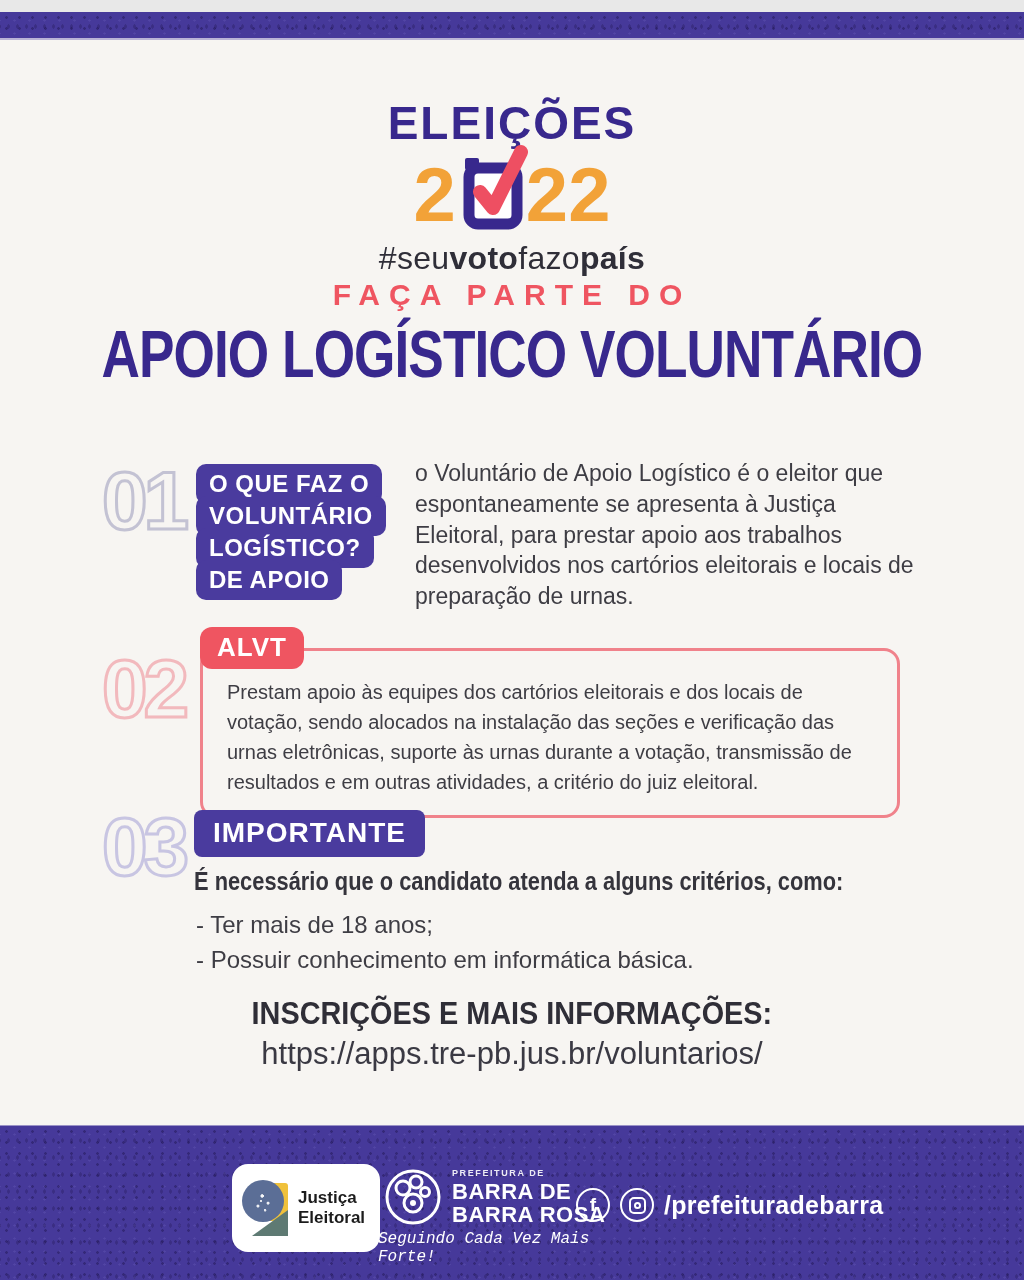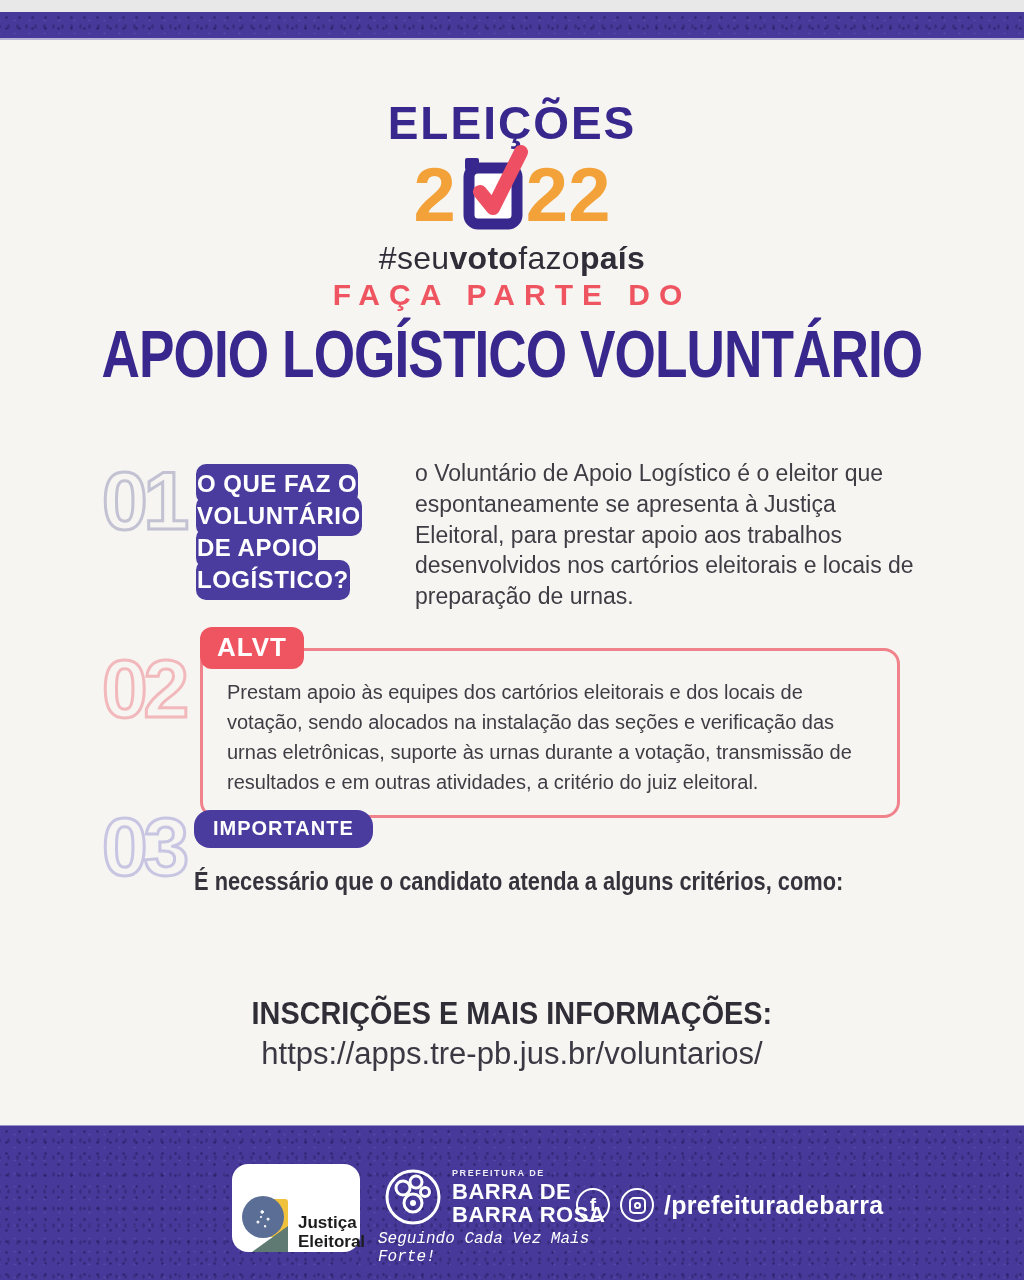--- a/index.html
+++ b/index.html
@@ -38,42 +38,42 @@
 
   
   .num{position:absolute;left:102px;font-size:82px;font-weight:800;letter-spacing:-4px;line-height:.9;
        -webkit-text-fill-color:transparent;-webkit-text-stroke:3px;}
   .num1{top:452px;color:var(--outline-1);}
   .num2{top:640px;color:var(--outline-2);}
   .num3{top:798px;color:var(--outline-3);}
 
   
   .hl-box{position:absolute;left:196px;top:452px;}
-  .hl-line{display:table;background:var(--box-purple);color:#fff;font-size:24px;font-weight:800;letter-spacing:.5px;padding:6px 1px;border-radius:10px;}
+  .hl-line{display:table;background:var(--box-purple);color:#fff;font-size:24px;font-weight:800;letter-spacing:.5px;padding:6px 13px;border-radius:10px;}
   .hl-line + .hl-line{margin-top:-8px;}
   .body1{position:absolute;left:415px;top:446px;width:508px;font-size:23px;line-height:1.34;color:var(--text);}
 
   
   .alvt-box{position:absolute;left:200px;top:636px;width:700px;border:3px solid var(--coral-border);border-radius:16px;padding:26px 24px 18px;}
   .alvt-label{position:absolute;top:-24px;left:-3px;background:var(--coral);color:#fff;font-size:26px;font-weight:800;letter-spacing:1px;padding:5px 17px 6px;border-radius:12px;}
   .body2{font-size:20px;line-height:1.5;color:var(--text);}
 
   
-  .imp-label{position:absolute;left:194px;top:798px;background:var(--box-purple);color:#fff;font-size:20px;font-weight:800;letter-spacing:1px;padding:7px 19px 8px;border-radius:16px;}
+  .imp-label{position:absolute;left:194px;top:798px;background:var(--box-purple);color:#fff;font-size:28px;font-weight:800;letter-spacing:1px;padding:7px 19px 8px;border-radius:8px;}
   .imp-heading{position:absolute;left:194px;top:854px;white-space:nowrap;}
   .imp-heading span{display:inline-block;font-size:26px;font-weight:800;color:#35343c;transform:scaleX(.84);transform-origin:left center;letter-spacing:0;}
   .imp-items{position:absolute;left:196px;top:896px;font-size:24px;line-height:1.45;color:var(--text);}
 
   
   .cta-title{position:absolute;top:984px;left:0;right:0;text-align:center;}
   .cta-title span{display:inline-block;font-size:31px;font-weight:800;color:#2f2e37;transform:scaleX(.93);transform-origin:center;}
   .cta-url{position:absolute;top:1024px;left:0;right:0;text-align:center;font-size:31px;color:#3a3943;}
 
   
-  .je-card{position:absolute;left:232px;top:38px;width:128px;height:88px;background:#fff;border-radius:16px;display:flex;align-items:flex-end;padding-left:10px;}
+  .je-card{position:absolute;left:232px;top:38px;width:148px;height:88px;background:#fff;border-radius:16px;display:flex;align-items:center;padding-left:10px;}
   .je-mark{position:relative;width:48px;height:56px;flex:0 0 auto;}
   .je-square{position:absolute;right:2px;top:3px;width:30px;height:38px;background:#f0c13b;border-radius:3px;}
   .je-circle{position:absolute;left:0;top:0;width:42px;height:42px;border-radius:50%;background:#5b6e96;
     background-image:
       radial-gradient(circle at 48% 38%, rgba(255,255,255,.95) 1.4px, transparent 2px),
       radial-gradient(circle at 62% 55%, rgba(255,255,255,.9) 1.2px, transparent 1.8px),
       radial-gradient(circle at 38% 62%, rgba(255,255,255,.9) 1.2px, transparent 1.8px),
       radial-gradient(circle at 55% 72%, rgba(255,255,255,.85) 1px, transparent 1.6px),
       radial-gradient(circle at 45% 50%, rgba(255,255,255,.8) 1px, transparent 1.5px);}
   .je-tri{position:absolute;right:2px;bottom:0;width:0;height:0;border-left:36px solid transparent;border-bottom:26px solid #5e7a73;}
@@ -116,34 +116,38 @@
     </div>
   </div>
 
   <div class="kicker">FAÇA PARTE DO</div>
   <div class="headline"><span>APOIO LOGÍSTICO VOLUNTÁRIO</span></div>
 
   <div class="num num1">01</div>
   <div class="hl-box">
     <span class="hl-line">O QUE FAZ O</span>
     <span class="hl-line">VOLUNTÁRIO</span>
+    <span class="hl-line">LOGÍSTICO?</span>
     <span class="hl-line">DE APOIO</span>
-    <span class="hl-line">LOGÍSTICO?</span>
   </div>
   <p class="body1">o Voluntário de Apoio Logístico é o eleitor que espontaneamente se apresenta à Justiça Eleitoral, para prestar apoio aos trabalhos desenvolvidos nos cartórios eleitorais e locais de preparação de urnas.</p>
 
   <div class="num num2">02</div>
   <div class="alvt-box">
     <span class="alvt-label">ALVT</span>
     <p class="body2">Prestam apoio às equipes dos cartórios eleitorais e dos locais de votação, sendo alocados na instalação das seções e verificação das urnas eletrônicas, suporte às urnas durante a votação, transmissão de resultados e em outras atividades, a critério do juiz eleitoral.</p>
   </div>
 
   <div class="num num3">03</div>
   <span class="imp-label">IMPORTANTE</span>
   <div class="imp-heading"><span>É necessário que o candidato atenda a alguns critérios, como:</span></div>
+  <div class="imp-items">
+    <div>- Ter mais de 18 anos;</div>
+    <div>- Possuir conhecimento em informática básica.</div>
+  </div>
 
   <div class="cta-title"><span>INSCRIÇÕES E MAIS INFORMAÇÕES:</span></div>
   <div class="cta-url">https://apps.tre-pb.jus.br/voluntarios/</div>
 
   <div class="band band-bottom">
     <div class="je-card">
       <div class="je-mark">
         <div class="je-square"></div>
         <div class="je-circle"></div>
         <div class="je-tri"></div>

